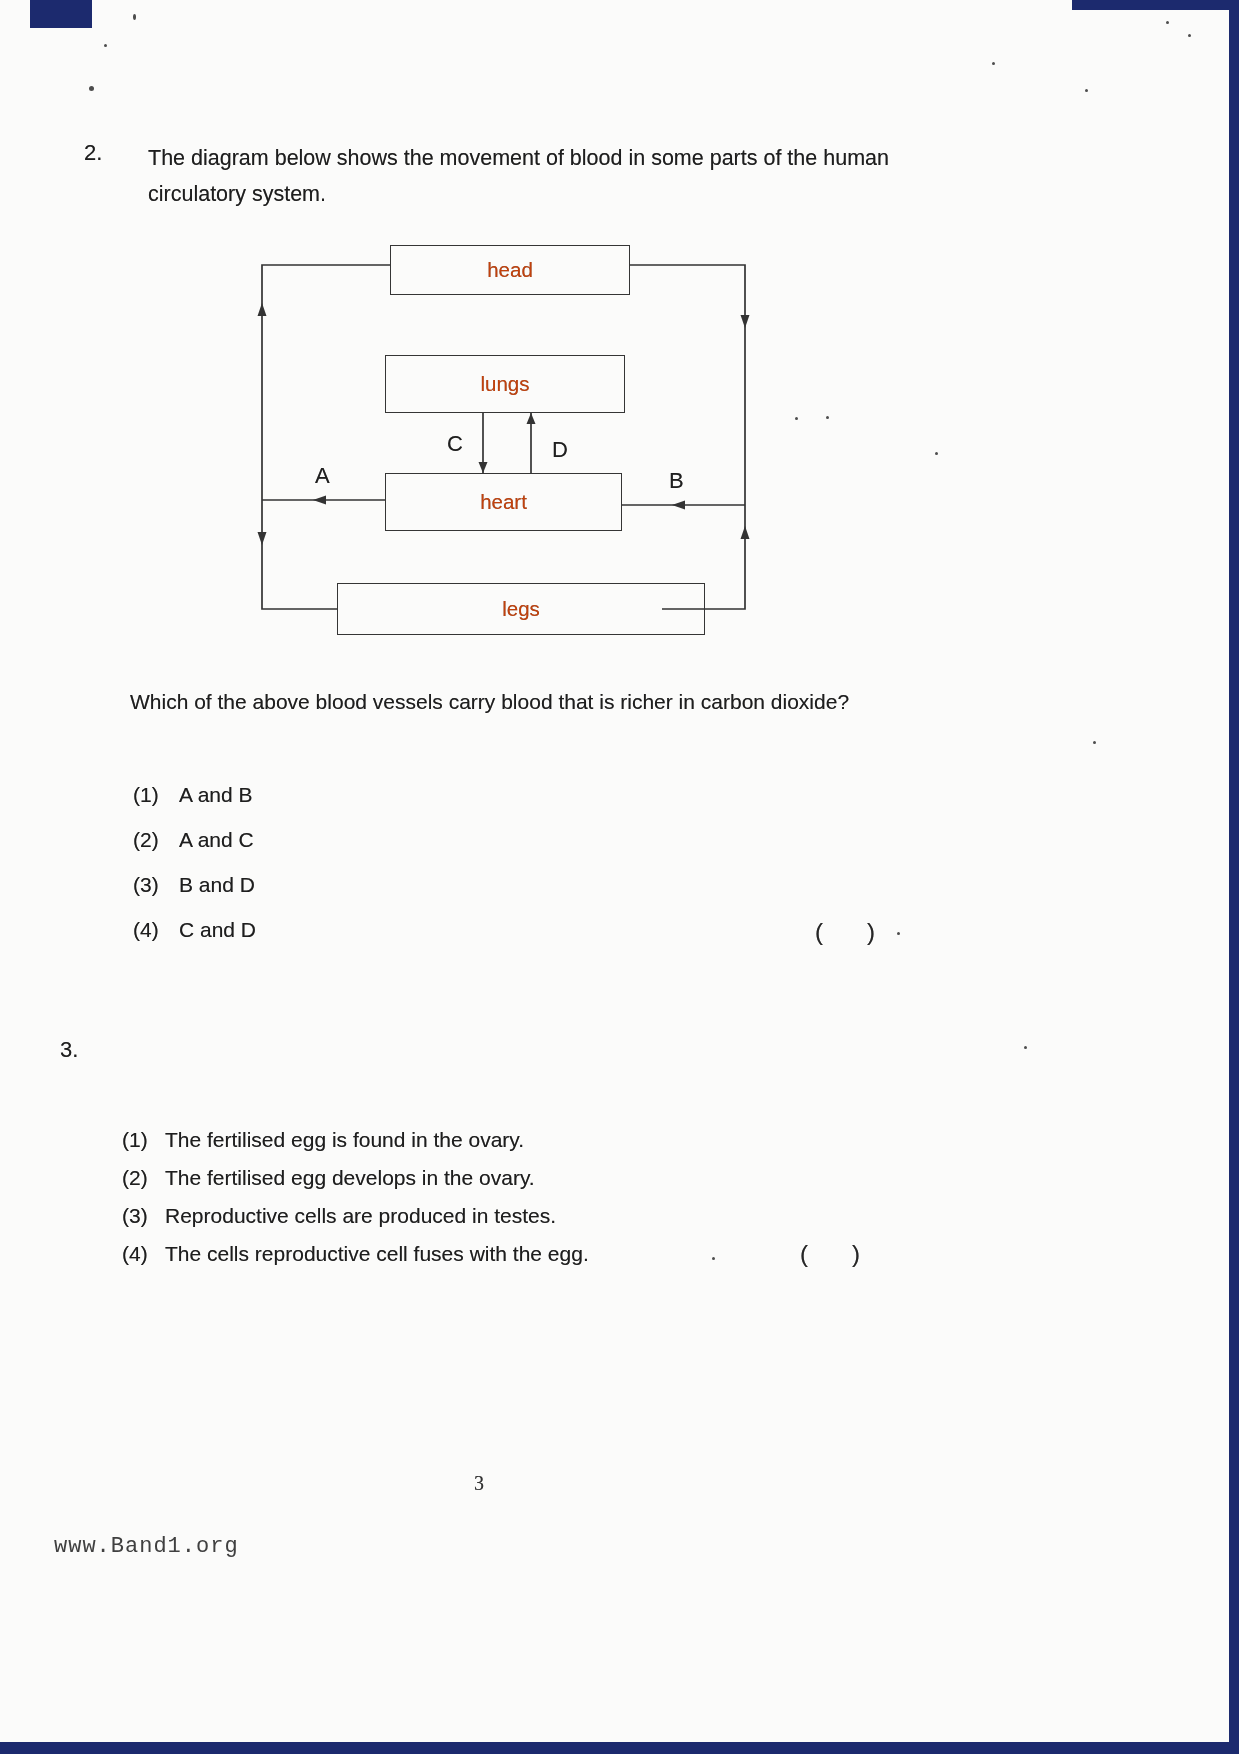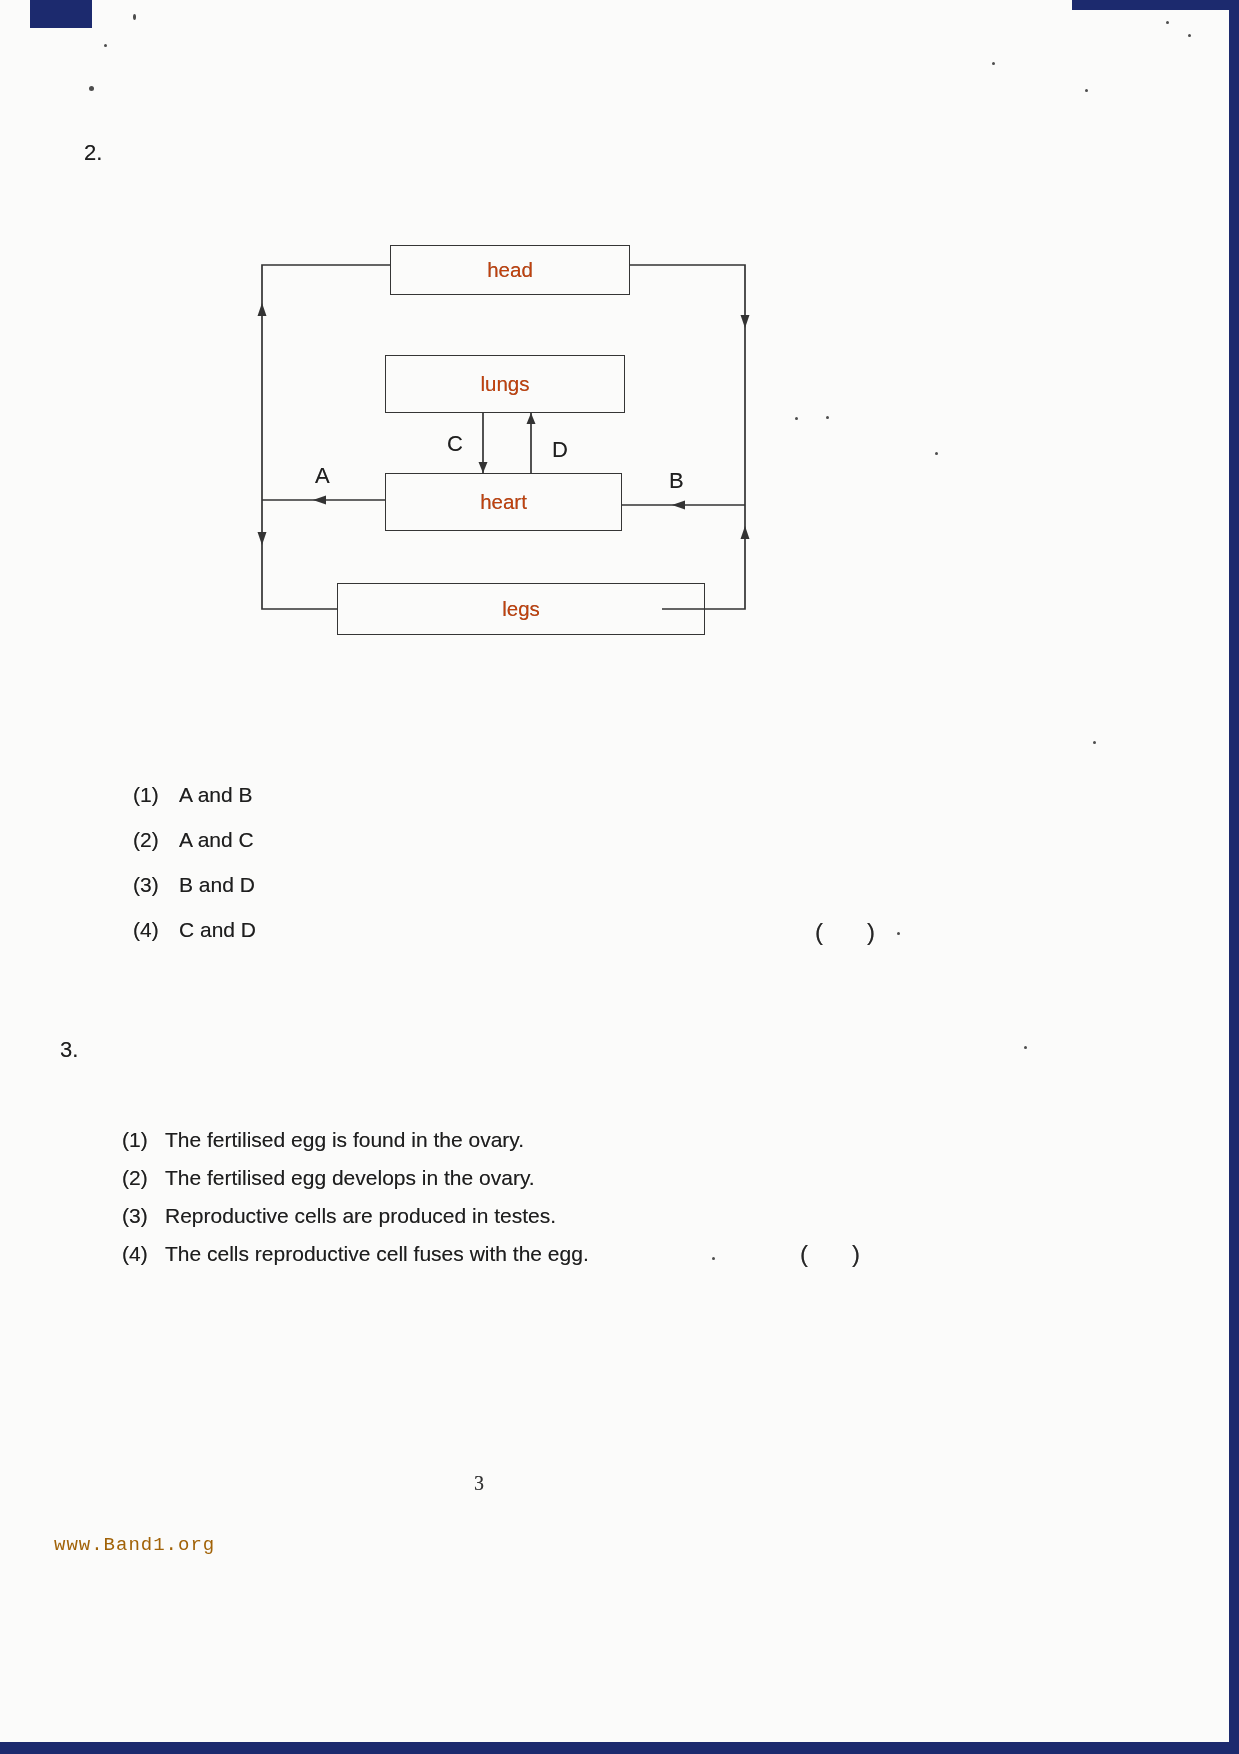--- a/index.html
+++ b/index.html
@@ -26,21 +26,21 @@
   .diagram { position:absolute; left:255px; top:243px; width:500px; height:400px; }
   .diagram svg { position:absolute; left:0; top:0; }
   .dnode {
     position:absolute; border:1.7px solid #353535;
     display:flex; align-items:center; justify-content:center;
     font-size:20.5px; color:#c2410c; background:rgba(255,255,255,.0);
   }
   .vlabel { position:absolute; font-size:22px; color:#1f1f1f; }
 
   .page-number { position:absolute; font-family:"Liberation Serif", serif; font-size:20px; color:#333; }
-  .watermark { position:absolute; font-family:"Liberation Mono", monospace; font-size:19px; letter-spacing:1px; color:#a16207; }
+  .watermark { position:absolute; font-family:"Liberation Mono", monospace; font-size:22px; letter-spacing:1px; color:#404040; }
 </style>
 </head>
 <body>
 
 <div class="page">
 
   <div class="artifact" style="left:30px; top:0; width:62px; height:28px;"></div>
   <div class="artifact" style="left:1072px; top:0; width:167px; height:10px;"></div>
   <div class="artifact" style="left:1229px; top:0; width:10px; height:1754px;"></div>
   <div class="artifact" style="left:0; top:1742px; width:1239px; height:12px;"></div>
@@ -55,20 +55,21 @@
   <div class="speck" style="left:795px; top:417px; width:3px; height:3px;"></div>
   <div class="speck" style="left:826px; top:416px; width:3px; height:3px;"></div>
   <div class="speck" style="left:935px; top:452px; width:3px; height:3px;"></div>
   <div class="speck" style="left:1093px; top:741px; width:3px; height:3px;"></div>
   <div class="speck" style="left:897px; top:932px; width:3px; height:3px;"></div>
   <div class="speck" style="left:1024px; top:1046px; width:3px; height:3px;"></div>
   <div class="speck" style="left:712px; top:1257px; width:3px; height:3px;"></div>
 
   <span class="qnum txt" style="left:84px; top:140px;">2.</span>
 
+  <div class="stem txt" style="left:148px; top:140px; width:770px;">The diagram below shows the movement of blood in some parts of the human circulatory system.</div>
 
   <div class="diagram">
     <svg width="500" height="400" viewBox="0 0 500 400">
       <g stroke="#333" stroke-width="1.7" fill="none">
 
         <path d="M 135 22 H 7 V 366 H 82"></path>
 
         <path d="M 375 22 H 490 V 366 H 407"></path>
 
         <path d="M 130 257 H 7"></path>
@@ -103,20 +104,21 @@
     <div class="dnode txt" style="left:82px; top:340px; width:368px; height:52px;">
       <span>legs</span>
     </div>
 
     <div class="vlabel txt" style="left:60px; top:220px;">A</div>
     <div class="vlabel txt" style="left:414px; top:225px;">B</div>
     <div class="vlabel txt" style="left:192px; top:188px;">C</div>
     <div class="vlabel txt" style="left:297px; top:194px;">D</div>
   </div>
 
+  <div class="prompt txt" style="left:130px; top:690px; width:800px;">Which of the above blood vessels carry blood that is richer in carbon dioxide?</div>
 
   <div class="opts" style="left:133px; top:783px; gap:21px;">
     <div class="opt-row txt">
       <span class="opt-label" style="width:46px;">(1)</span>
       <span>A and B</span>
     </div>
     <div class="opt-row txt">
       <span class="opt-label" style="width:46px;">(2)</span>
       <span>A and C</span>
     </div>

